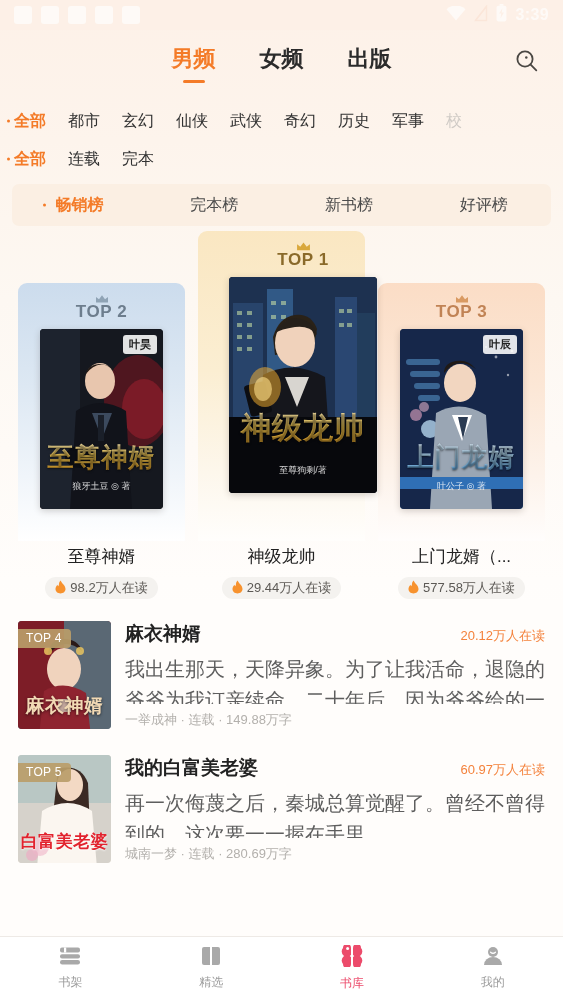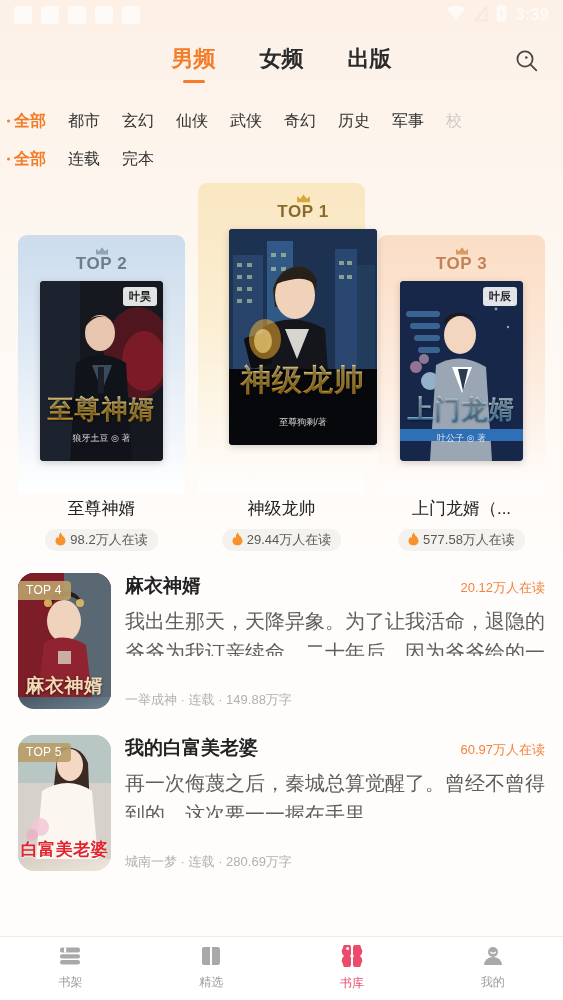--- a/index.html
+++ b/index.html
@@ -246,22 +246,22 @@
   }
   .bookrow {
     display: flex;
     padding: 12px 18px 14px 18px;
     gap: 14px;
     cursor: pointer;
   }
   .br-cover {
     position: relative;
     flex: 0 0 93px;
-    width: 93px; height: 136px;
-    border-radius: 16px;
+    width: 93px; height: 108px;
+    border-radius: 4px;
     overflow: hidden;
   }
   .br-badge {
     position: absolute; left: 0; top: 8px;
     background: rgba(186,157,105,.92);
     color: #fff;
     font-size: 12px;
     padding: 2px 9px 3px 8px;
     border-radius: 0 4px 4px 0;
     letter-spacing: .3px;
@@ -377,20 +377,26 @@
       <span class="fchip">军事</span>
       <span class="fchip faded">校</span>
     </div>
     <div class="filter-row">
       <span class="fchip active">全部</span>
       <span class="fchip">连载</span>
       <span class="fchip">完本</span>
     </div>
   </div>
 
+  <div class="ranktabs">
+    <div class="rtab active">畅销榜</div>
+    <div class="rtab">完本榜</div>
+    <div class="rtab">新书榜</div>
+    <div class="rtab">好评榜</div>
+  </div>
 
   <div class="podium">
 
     <div class="pcard rank2">
       <div class="crown">
         <svg width="14" height="10" viewBox="0 0 14 10">
             <path d="M1 8.5 L1 3 L4 5.2 L7 1.2 L10 5.2 L13 3 L13 8.5 Z" fill="#8fa3b5"></path>
           </svg>
       </div>
       <div class="ranklabel">TOP 2</div>

